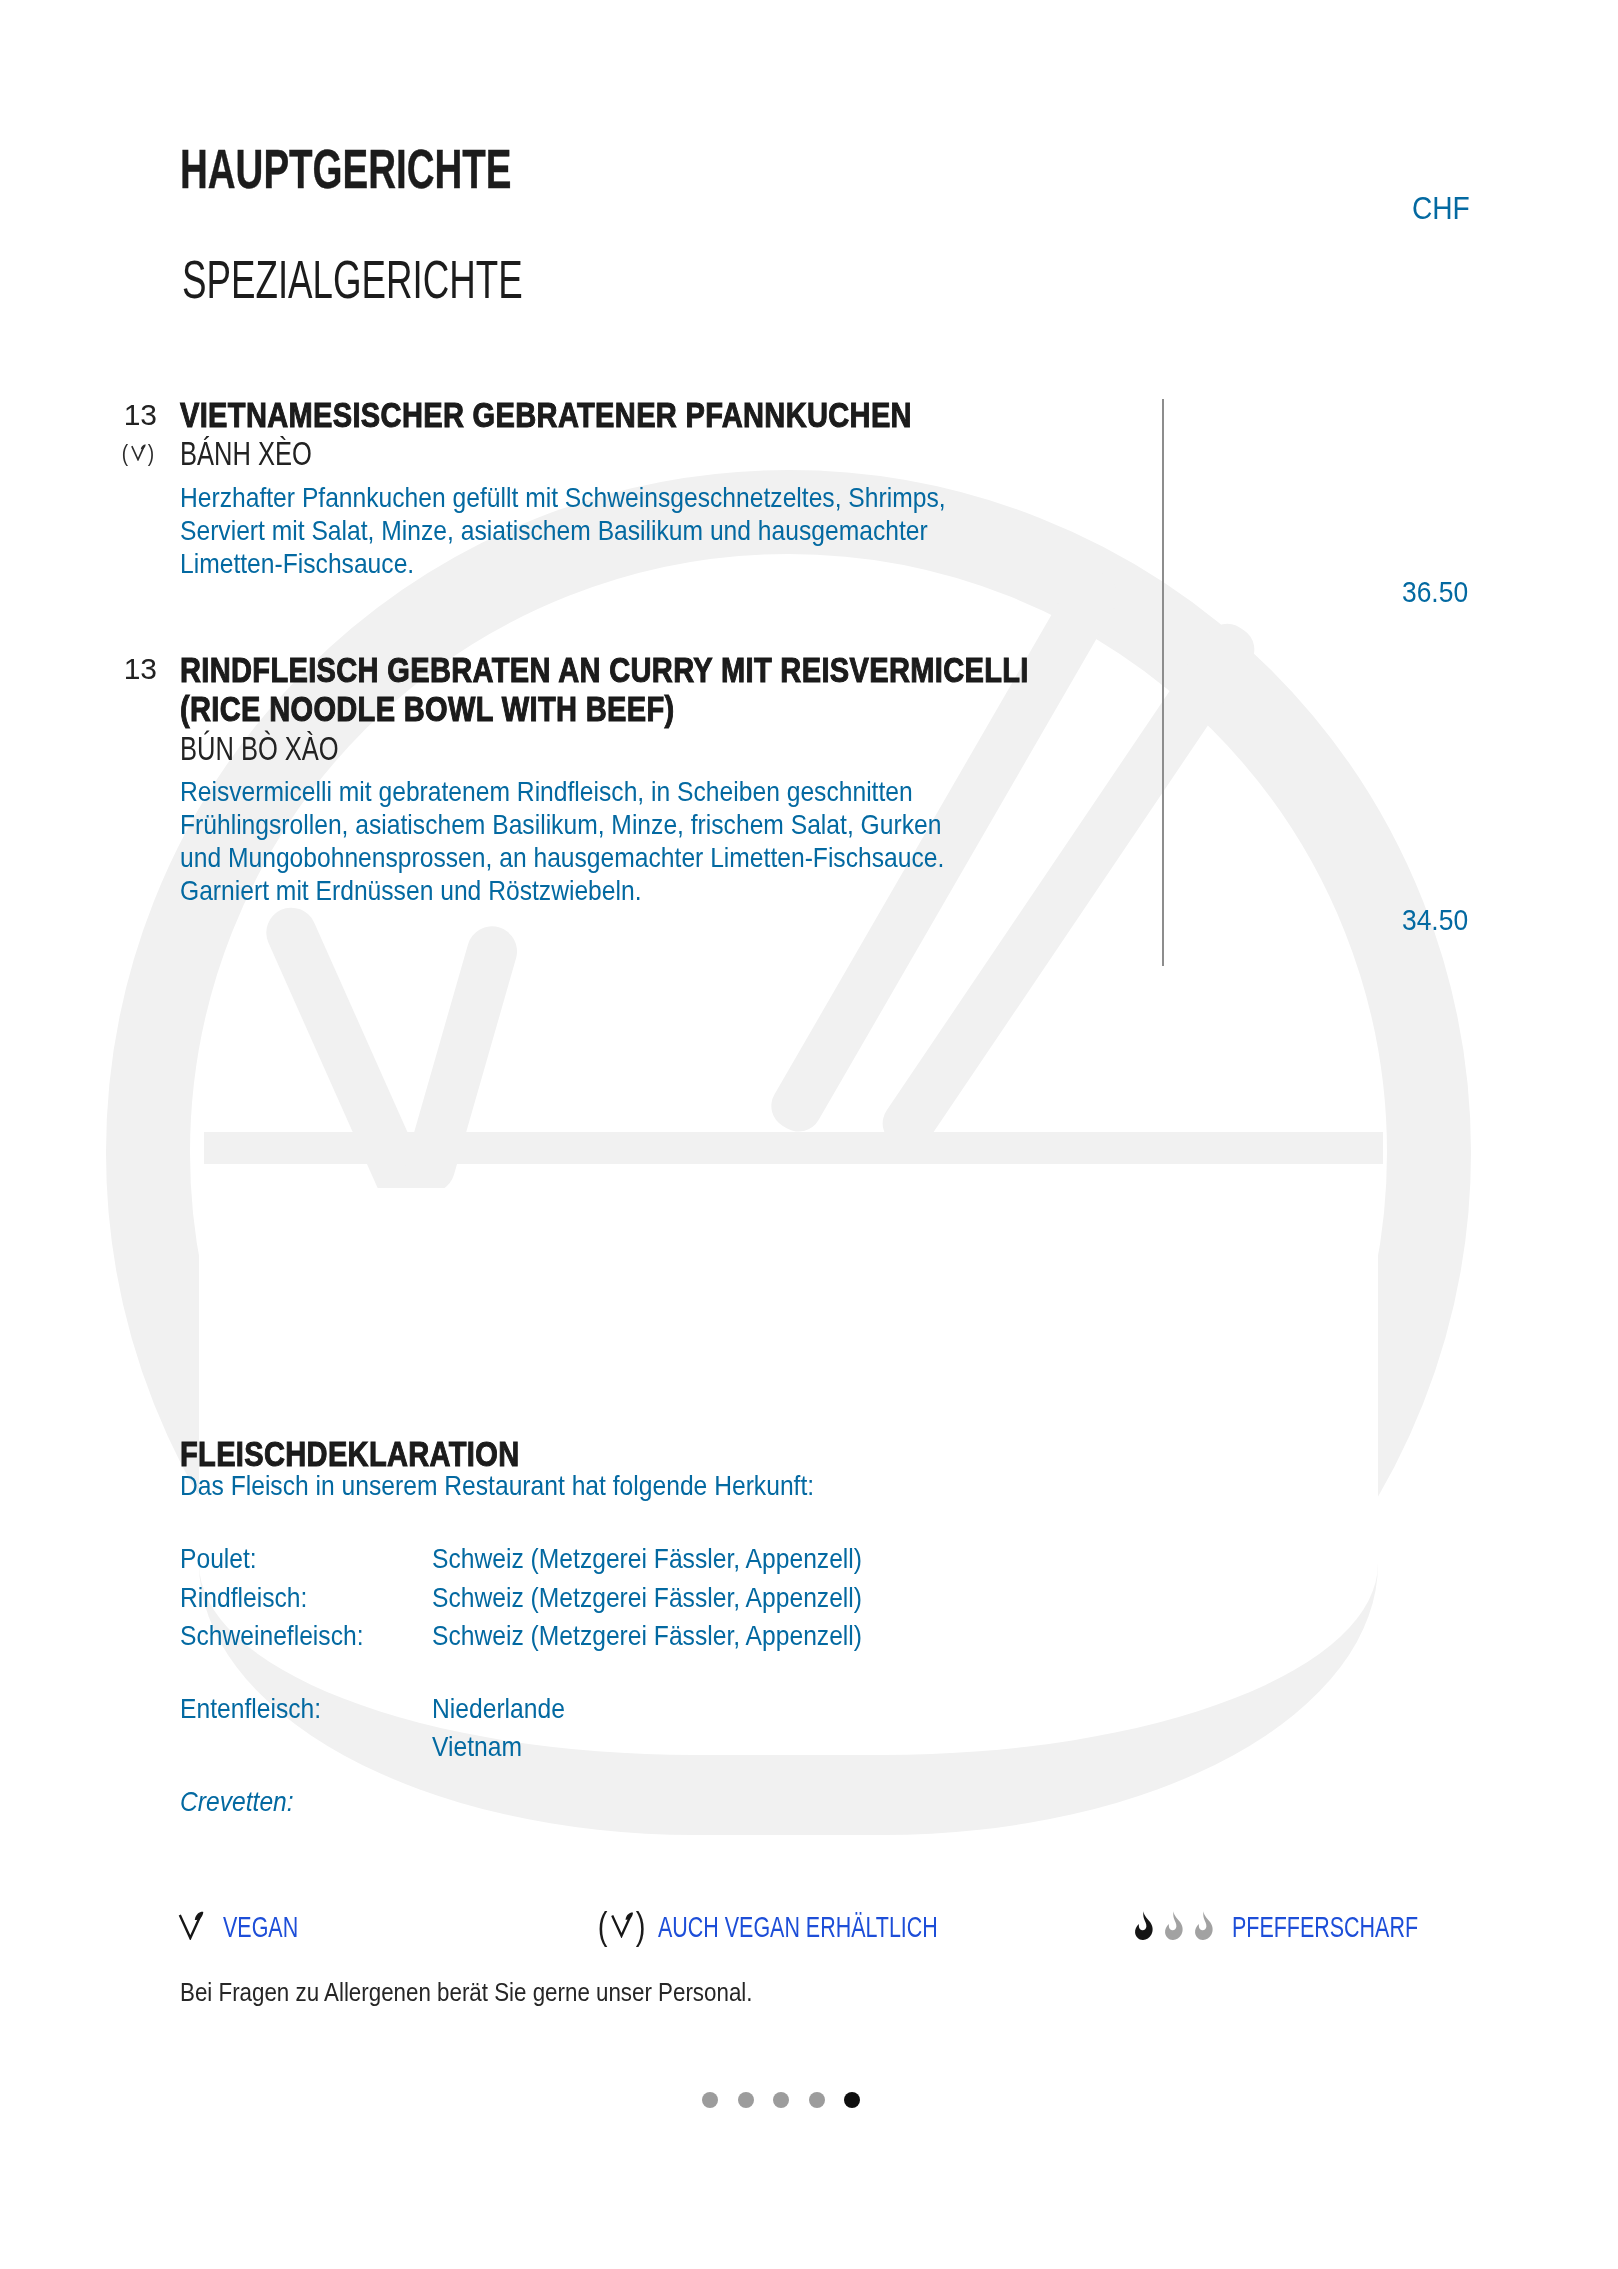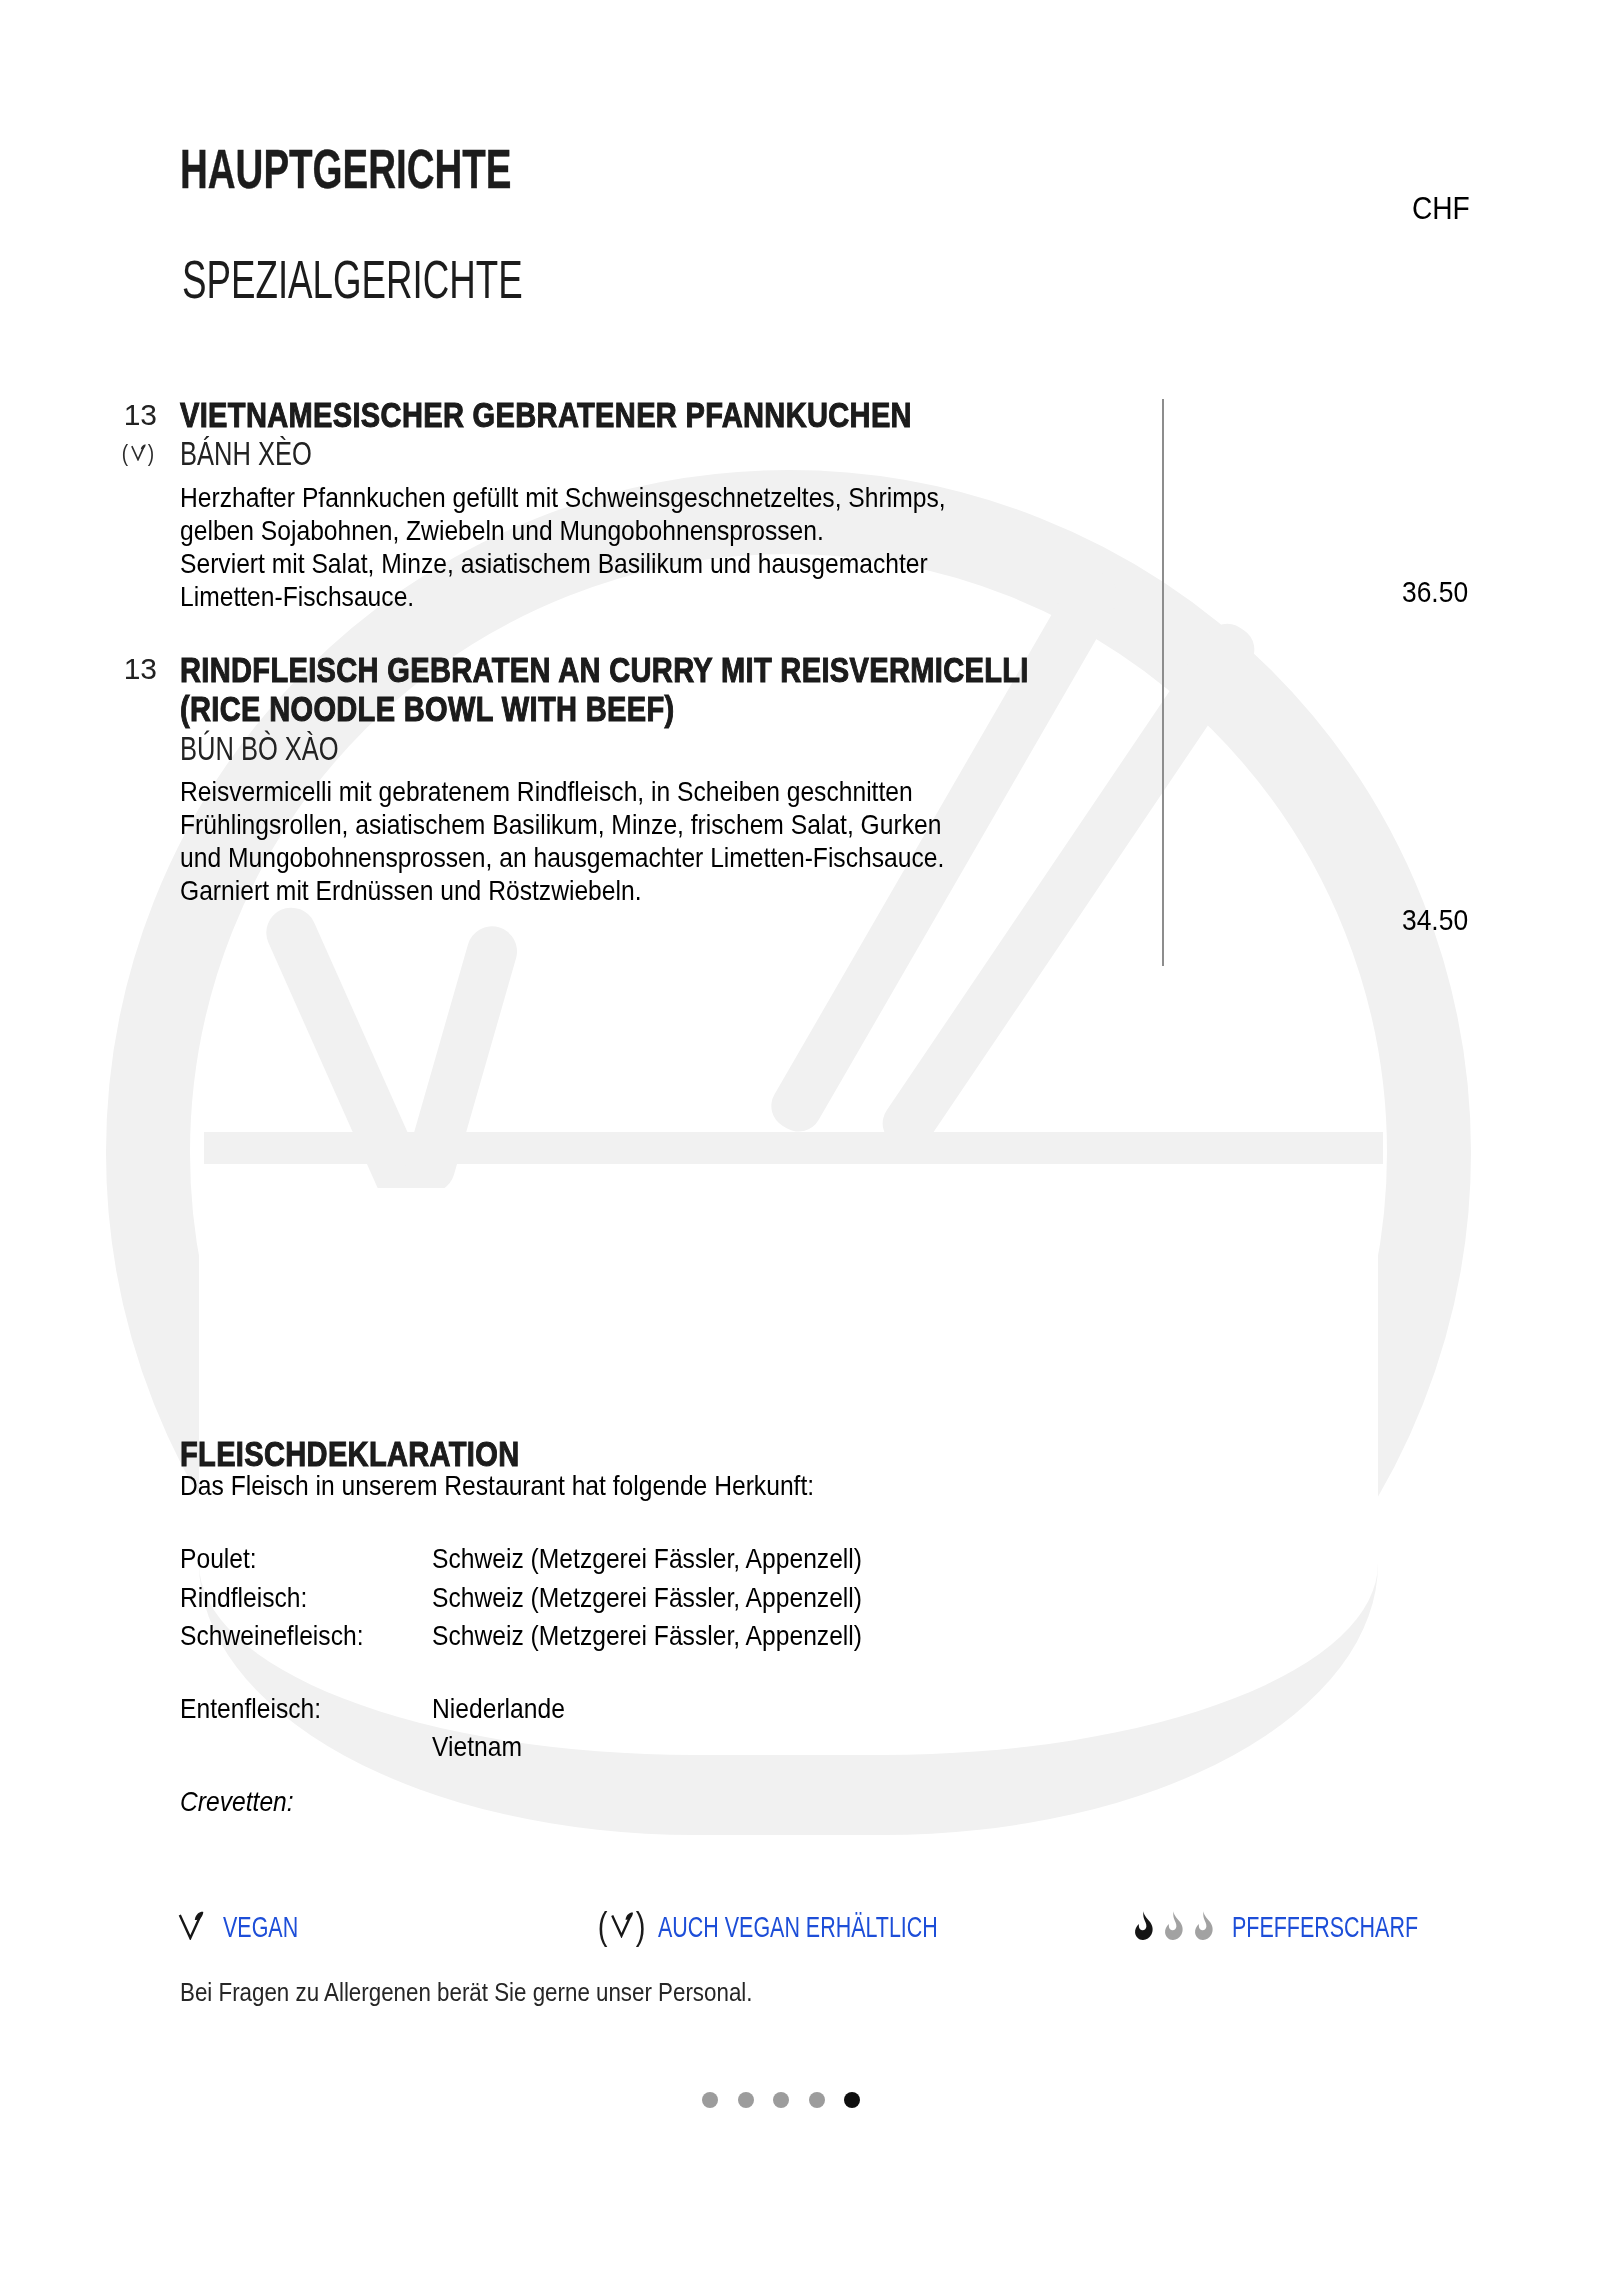--- a/index.html
+++ b/index.html
@@ -35,21 +35,21 @@
   .h-main .sq{transform:scaleX(0.70);}
   .h-light{font-size:54px;font-weight:400;}
   .h-light .sq{transform:scaleX(0.68);}
   .h-sub{font-size:47px;font-weight:700;-webkit-text-stroke:0.9px #161616;}
   .h-sub .sq{transform:scaleX(0.78);}
   .t-title{font-size:35px;font-weight:700;-webkit-text-stroke:1px #161616;letter-spacing:0.4px;}
   .t-title .sq{transform:scaleX(0.83);}
   .t-sub{font-size:34px;font-weight:400;color:#222;}
   .t-sub .sq{transform:scaleX(0.75);}
   .t-num{font-size:30px;font-weight:400;color:#222;}
-  .body-txt{font-size:28px;font-weight:400;color:#000000;}
+  .body-txt{font-size:28px;font-weight:400;color:#0369a1;}
   .body-txt .sq,.body-txt .sqr{transform:scaleX(0.88);}
   .desc{line-height:33px;}
   .price{font-size:30px;}
   .chf{font-size:32px;}
   .legend-txt{font-size:29px;color:#1d4ed8;}
   .legend-txt .sq{transform:scaleX(0.74);}
   .note-txt{font-size:26.6px;color:#262626;}
   .note-txt .sq{transform:scaleX(0.84);}
   
   .vline{position:absolute;z-index:1;left:1162px;top:399px;width:1.8px;height:567px;background:#8d8d8d;}
@@ -104,21 +104,20 @@
       <span class="paren">)</span>
     </div>
     <div class="abs t-title" style="left:180px;top:397px;">
       <span class="sq">VIETNAMESISCHER GEBRATENER PFANNKUCHEN</span>
     </div>
     <div class="abs t-sub" style="left:180px;top:436px;">
       <span class="sq">BÁNH XÈO</span>
     </div>
     <div class="abs body-txt desc" style="left:180px;top:481px;">
       <div><span class="sq">Herzhafter Pfannkuchen gefüllt mit Schweinsgeschnetzeltes, Shrimps,</span></div>
-      <div><span class="sq">gelben Sojabohnen, Zwiebeln und Mungobohnensprossen.</span></div>
       <div><span class="sq">Serviert mit Salat, Minze, asiatischem Basilikum und hausgemachter</span></div>
       <div><span class="sq">Limetten-Fischsauce.</span></div>
     </div>
     <div class="abs body-txt price right-block" style="left:1202px;top:577px;width:266px;">
       <span class="sqr">36.50</span>
     </div>
   </div>
 
   <div>
     <div class="abs t-num right-block" style="left:113px;top:654px;width:44px;">

